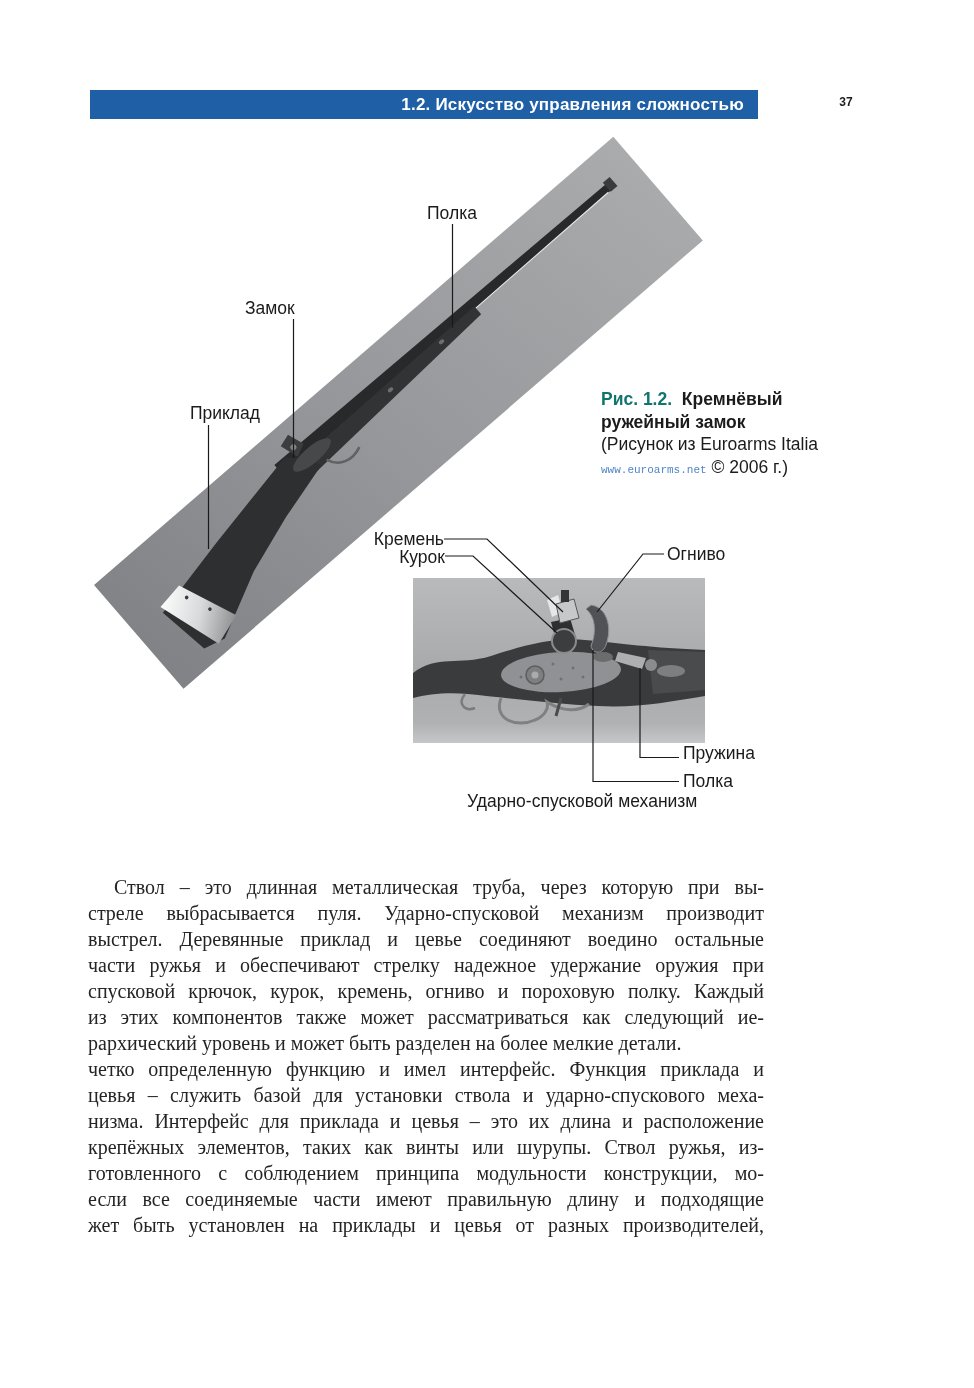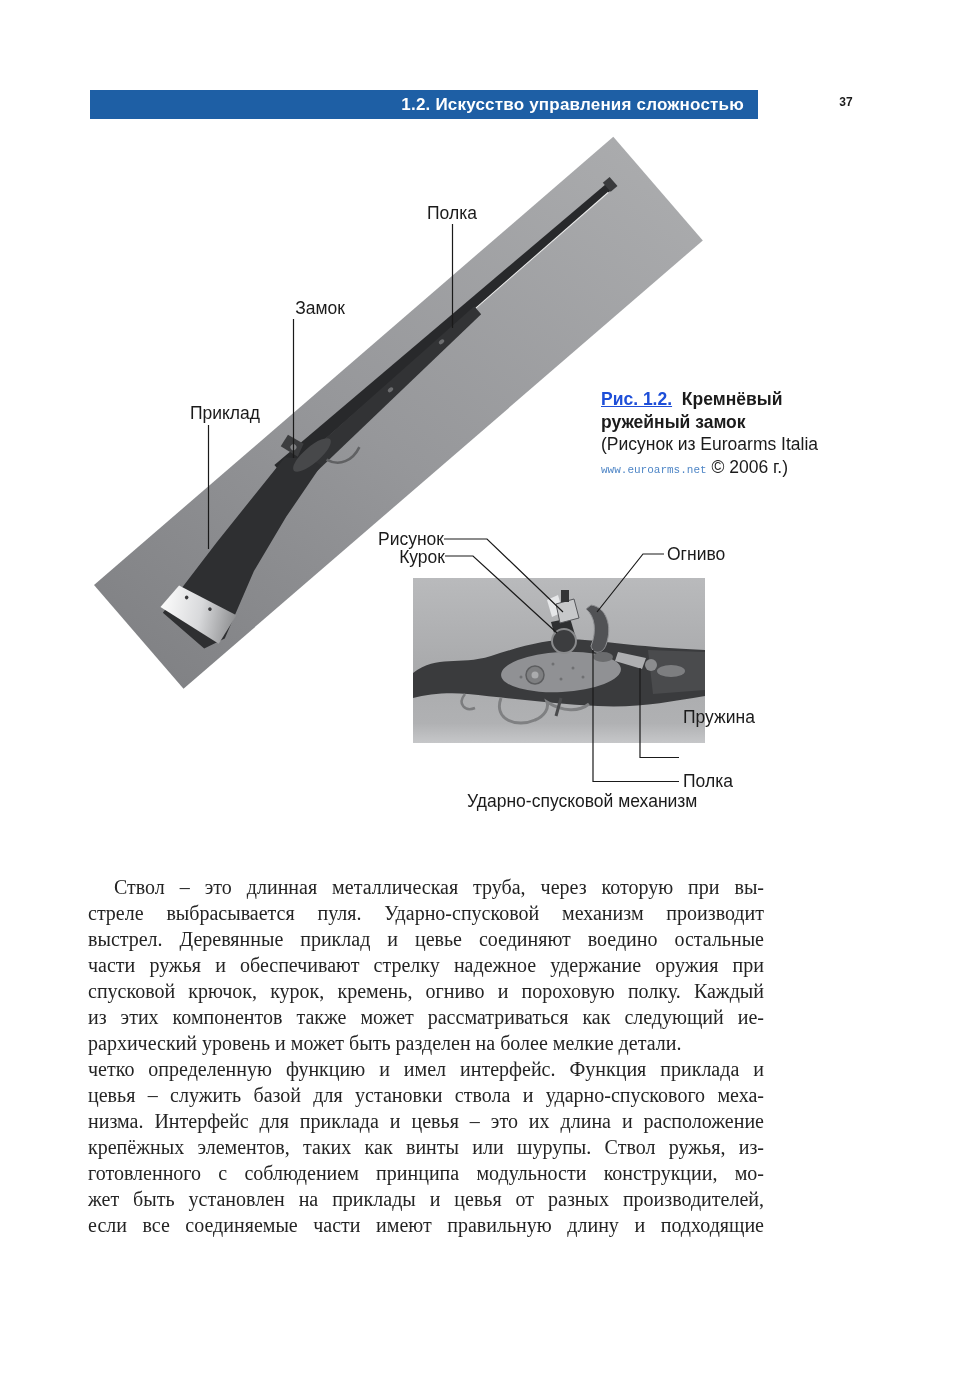--- a/index.html
+++ b/index.html
@@ -23,34 +23,34 @@
     text-align:center; font-size:12px; font-weight:bold; color:#1c1c1c;
   }
   
   .art { position:absolute; left:0; top:0; width:974px; height:1388px; }
   
   .flabel {
     position:absolute; font-size:17.5px; color:#1b1b1b; line-height:18px;
     white-space:nowrap;
   }
   .lbl-stvol   { left:402px; top:204px; width:100px; text-align:center; }
-  .lbl-zamok   { left:245px; top:299px; width:100px; text-align:right; }
+  .lbl-zamok   { left:245px; top:299px; width:100px; text-align:left; }
   .lbl-priklad { left:160px; top:404px; width:100px; text-align:right; }
   .lbl-kremen  { left:340px; top:530px; width:104px; text-align:right; }
   .lbl-kurok   { left:341px; top:548px; width:104px; text-align:right; }
   .lbl-ognivo  { left:667px; top:545px; }
-  .lbl-pruzhina{ left:683px; top:708px; }
+  .lbl-pruzhina{ left:683px; top:744px; }
   .lbl-polka   { left:683px; top:772px; }
   .lbl-udar    { left:467px; top:792px; }
   
   .caption {
     position:absolute; left:601px; top:388px; width:270px;
     font-size:17.5px; line-height:22.5px; color:#1b1b1b;
   }
-  .caption .fig-num { color:#1d4ed8; font-weight:bold;text-decoration:underline; }
+  .caption .fig-num { color:#0f766e; font-weight:bold; }
   .caption .cap-bold { font-weight:bold; }
   .caption .cap-url {
     font-family:"Liberation Mono", monospace;
     font-size:11px; color:#4f86c6;
   }
   
   .bodytext {
     position:absolute; left:88px; top:874px; width:676px;
     font-family:"Liberation Serif", serif;
     font-size:20px; line-height:26px; color:#242424;
@@ -154,21 +154,21 @@
       <path d="M664 554 L643 554 L597 612"></path>
       <path d="M640 668 L640 757.5 L679 757.5"></path>
       <path d="M593 650 L593 781.5 L679 781.5"></path>
     </g>
   </svg>
 
   <div class="flabel lbl-stvol">Полка</div>
   <div class="flabel lbl-zamok">Замок</div>
   <div class="flabel lbl-priklad">Приклад</div>
 
-  <div class="flabel lbl-kremen">Рисунок</div>
+  <div class="flabel lbl-kremen">Кремень</div>
   <div class="flabel lbl-kurok">Курок</div>
   <div class="flabel lbl-ognivo">Огниво</div>
   <div class="flabel lbl-pruzhina">Пружина</div>
   <div class="flabel lbl-polka">Полка</div>
   <div class="flabel lbl-udar">Ударно-спусковой механизм</div>
 
   <div class="caption">
     <span class="fig-num">Рис. 1.2.</span>&nbsp;
     <span class="cap-bold">Кремнёвый</span><br>
     <span class="cap-bold">ружейный замок</span><br>
@@ -183,17 +183,17 @@
     <div class="bline">выстрел. Деревянные приклад и цевье соединяют воедино остальные</div>
     <div class="bline">части ружья и обеспечивают стрелку надежное удержание оружия при</div>
     <div class="bline">спусковой крючок, курок, кремень, огниво и пороховую полку. Каждый</div>
     <div class="bline">из этих компонентов также может рассматриваться как следующий ие-</div>
     <div class="bline para-last">рархический уровень и может быть разделен на более мелкие детали.</div>
     <div class="bline">четко определенную функцию и имел интерфейс. Функция приклада и</div>
     <div class="bline">цевья – служить базой для установки ствола и ударно-спускового меха-</div>
     <div class="bline">низма. Интерфейс для приклада и цевья – это их длина и расположение</div>
     <div class="bline">крепёжных элементов, таких как винты или шурупы. Ствол ружья, из-</div>
     <div class="bline">готовленного с соблюдением принципа модульности конструкции, мо-</div>
+    <div class="bline">если все соединяемые части имеют правильную длину и подходящие</div>
     <div class="bline">жет быть установлен на приклады и цевья от разных производителей,</div>
-    <div class="bline">если все соединяемые части имеют правильную длину и подходящие</div>
   </div>
 
 </div>
 
 </body></html>

